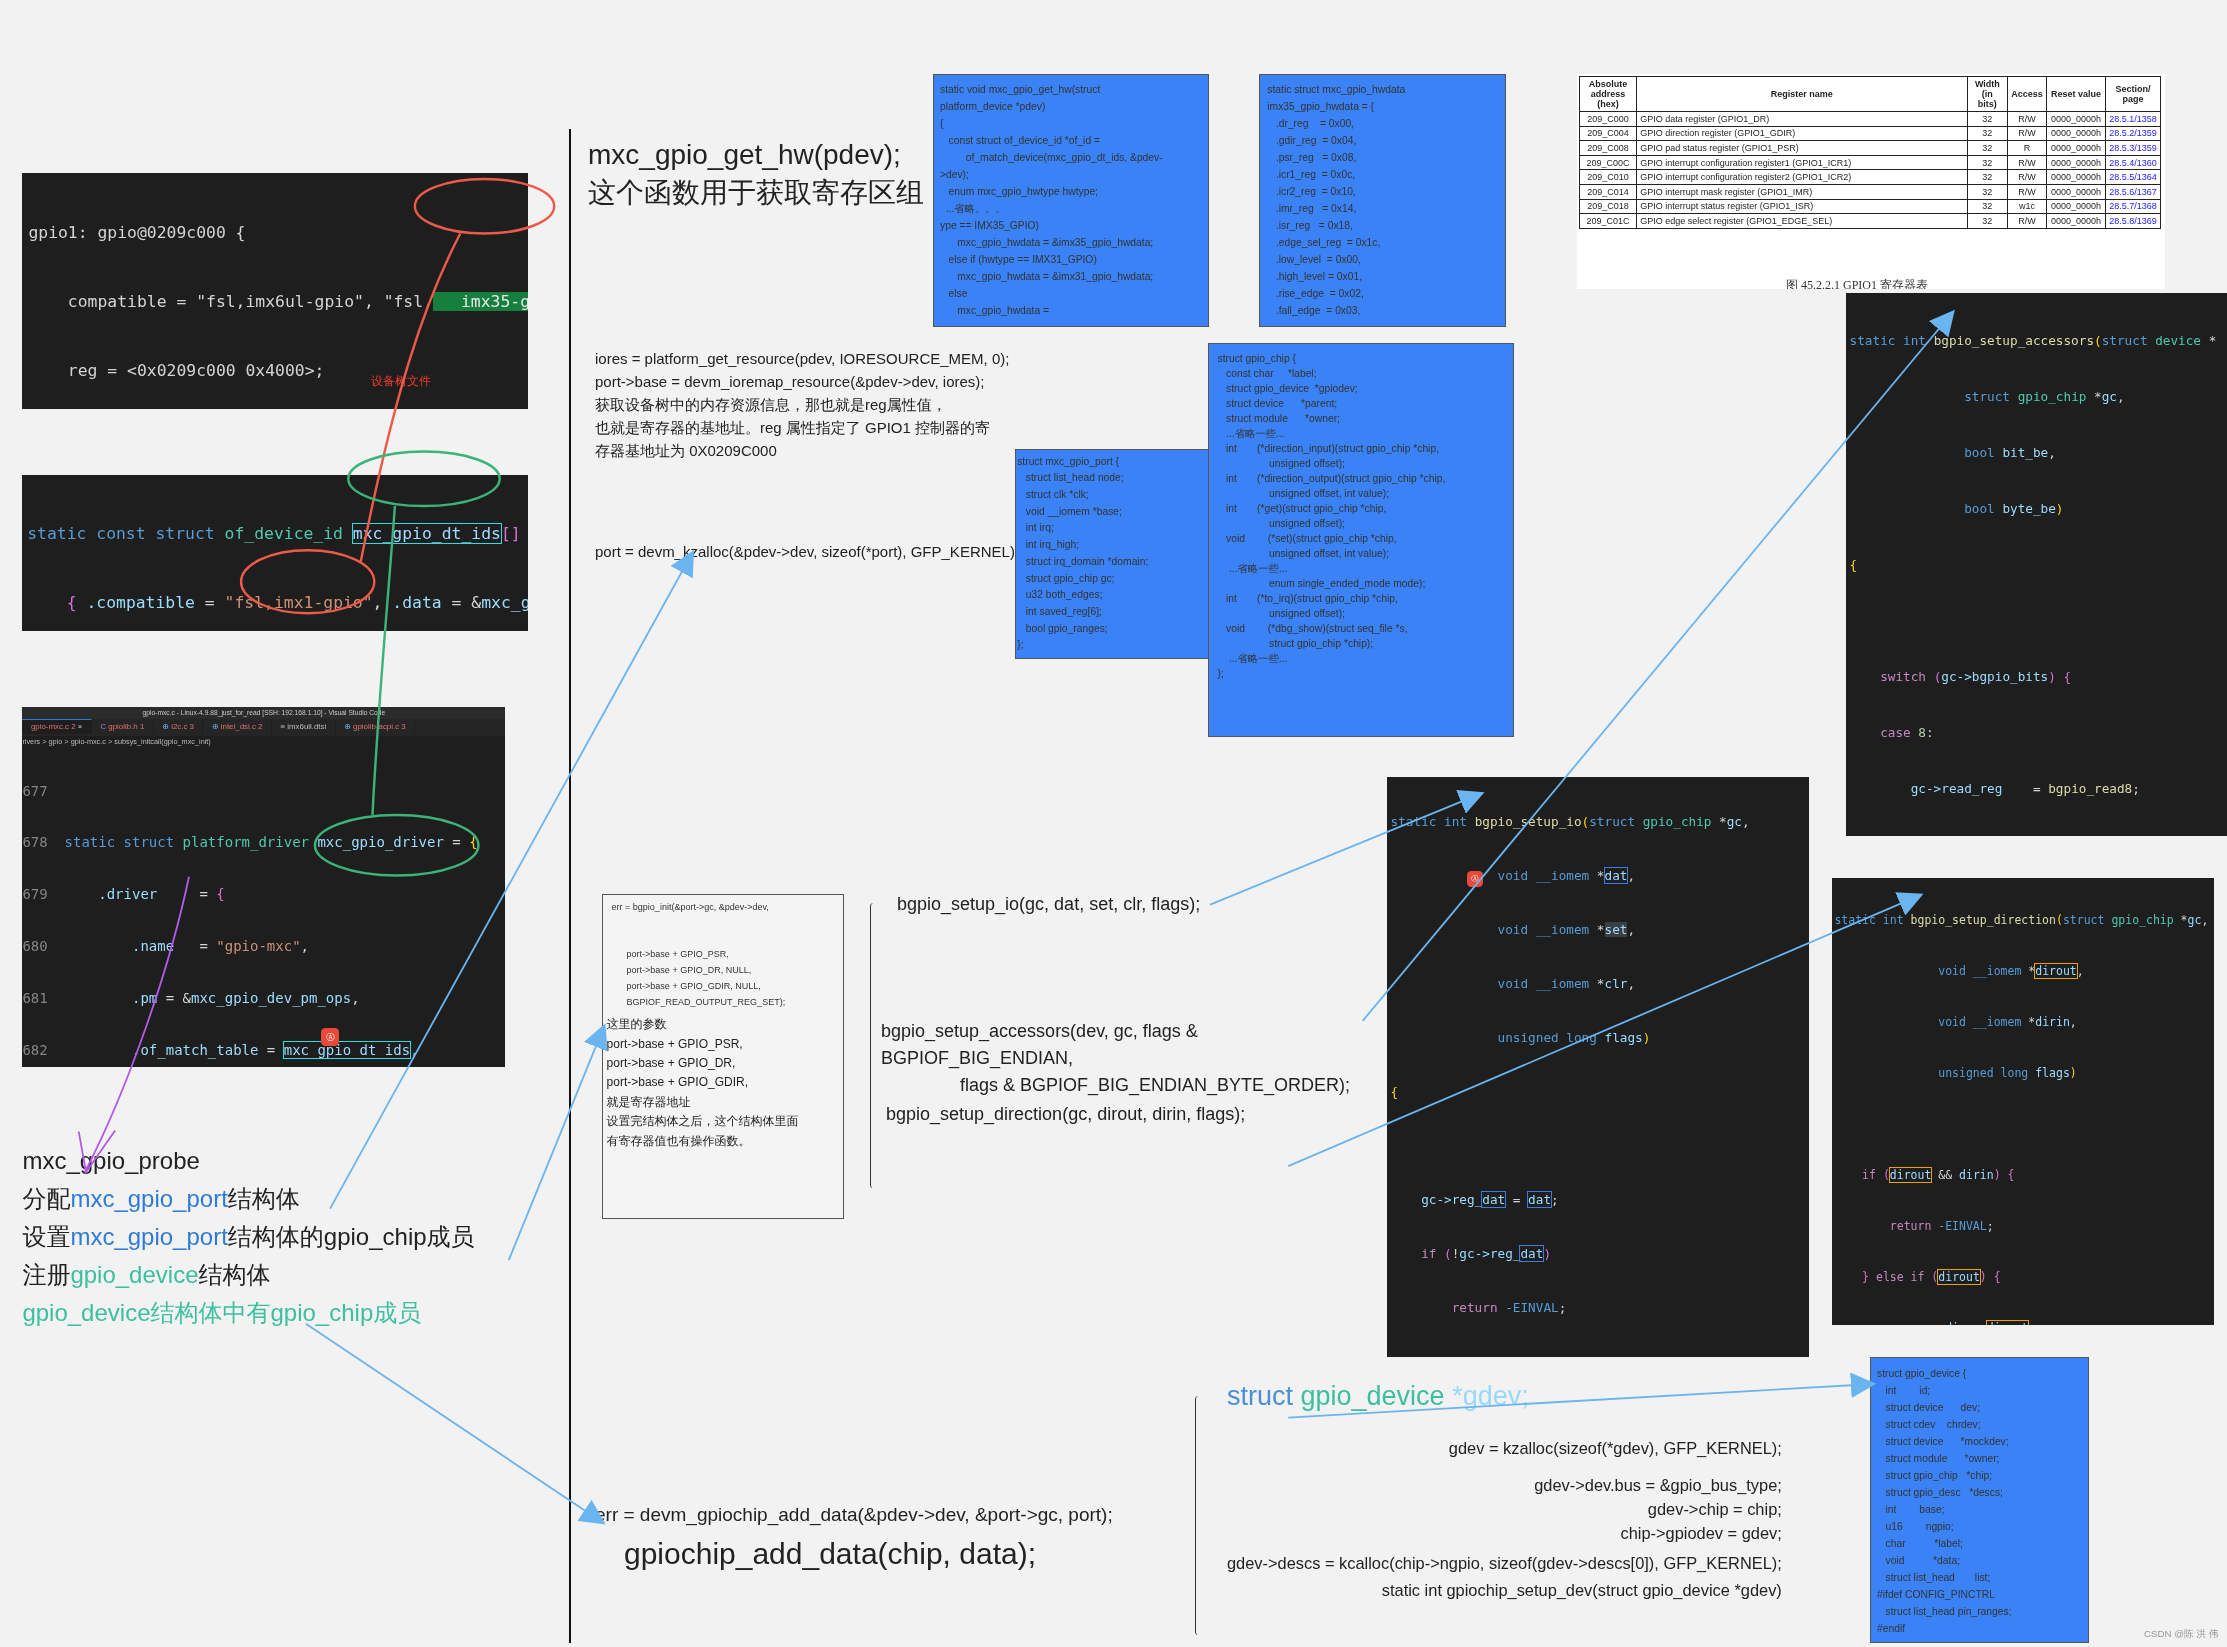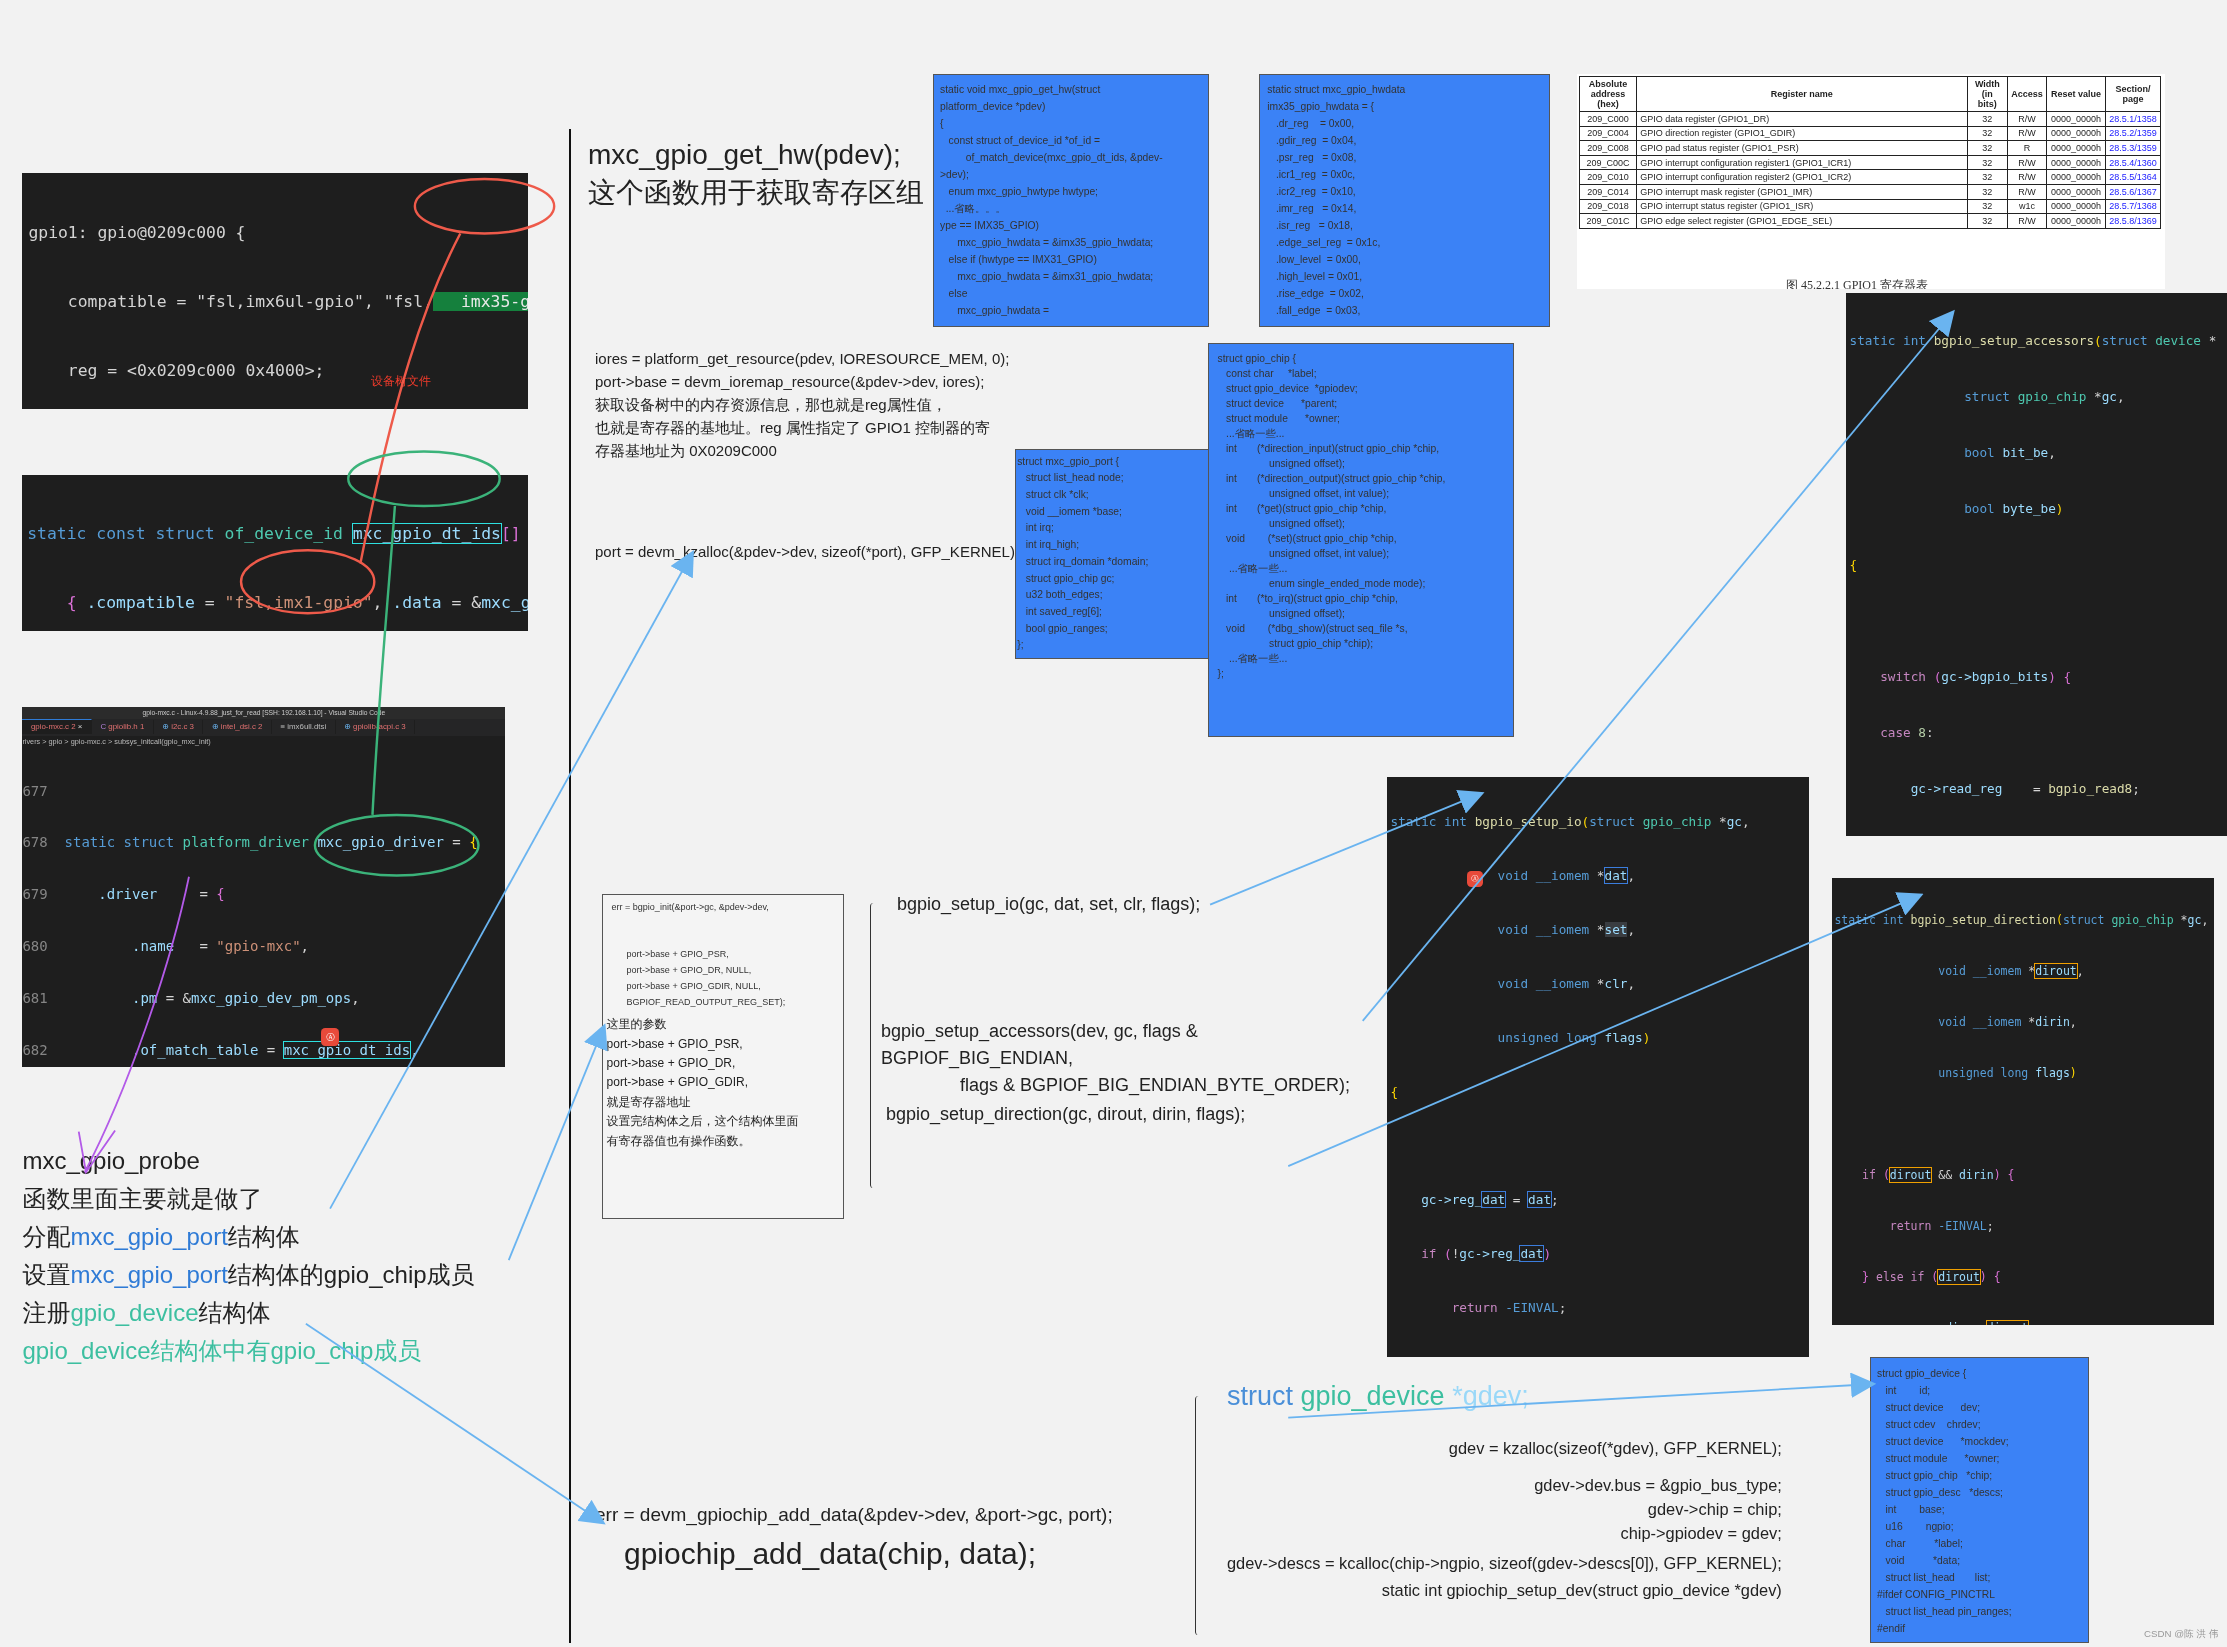--- a/index.html
+++ b/index.html
@@ -79,21 +79,20 @@
     
     
     
     
   </div>
   <div class="abs" style="left:299px;top:321px;width:18px;height:18px;border-radius:4.2px;background:#e84a3a;color:#fff;font-size:8.5px;text-align:center;line-height:18px;font-family:'Liberation Sans',sans-serif;">Ⓐ</div>
 </div>
 
 <div class="abs note" style="left:22.4px;top:1142px;font-size:24px;line-height:38px;">
   <div>mxc_gpio_probe</div>
-  <div>函数里面主要就是做了</div>
   <div><span>分配</span><span class="blue">mxc_gpio_port</span><span>结构体</span></div>
   <div><span>设置</span><span class="blue">mxc_gpio_port</span><span>结构体的gpio_chip成员</span></div>
   <div><span>注册</span><span class="teal">gpio_device</span><span>结构体</span></div>
   <div class="teal">gpio_device结构体中有gpio_chip成员</div>
 </div>
 
 <div class="abs divider" style="left:569px;top:129px;width:1.8px;height:1514px;"></div>
 
 <div class="abs note" style="left:588px;top:136px;font-size:28px;line-height:38px;">
   <div>mxc_gpio_get_hw(pdev);</div>
@@ -118,21 +117,21 @@
 &gt;dev);
    enum mxc_gpio_hwtype hwtype;
   ...省略。。。
 ype == IMX35_GPIO)
       mxc_gpio_hwdata = &amp;imx35_gpio_hwdata;
    else if (hwtype == IMX31_GPIO)
       mxc_gpio_hwdata = &amp;imx31_gpio_hwdata;
    else
       mxc_gpio_hwdata =</div>
 
-<div class="abs doc-box" style="left:1259px;top:74px;width:291px;height:253px;font-size:10.3px;line-height:17px;padding:6px 7.3px;box-sizing:border-box;overflow:hidden;">static struct mxc_gpio_hwdata
+<div class="abs doc-box" style="left:1259px;top:74px;width:247px;height:253px;font-size:10.3px;line-height:17px;padding:6px 7.3px;box-sizing:border-box;overflow:hidden;">static struct mxc_gpio_hwdata
 imx35_gpio_hwdata = {
    .dr_reg    = 0x00,
    .gdir_reg  = 0x04,
    .psr_reg   = 0x08,
    .icr1_reg  = 0x0c,
    .icr2_reg  = 0x10,
    .imr_reg   = 0x14,
    .isr_reg   = 0x18,
    .edge_sel_reg  = 0x1c,
    .low_level  = 0x00,

